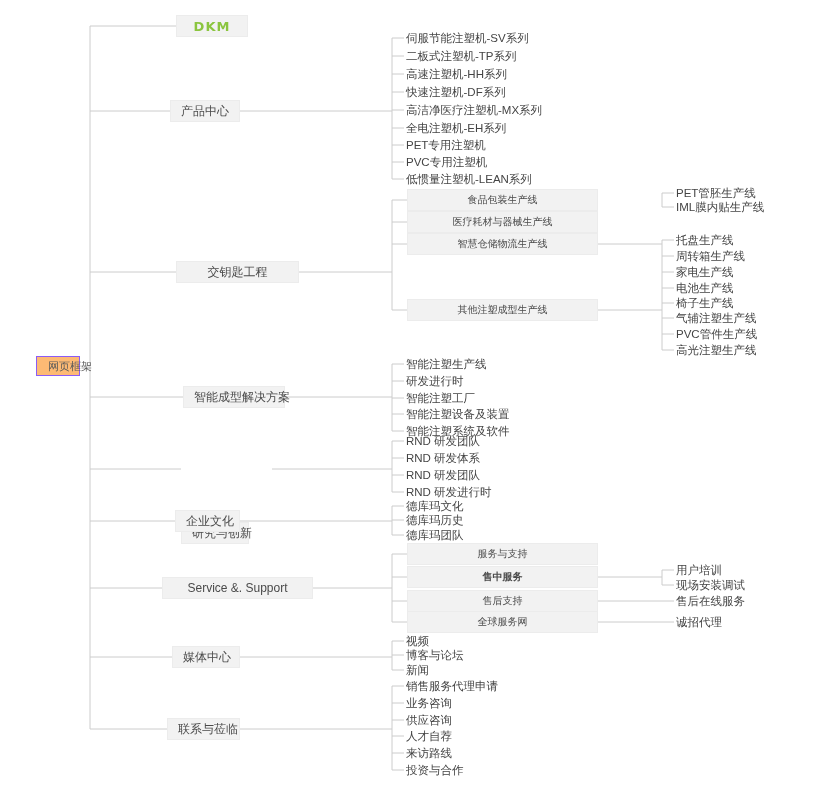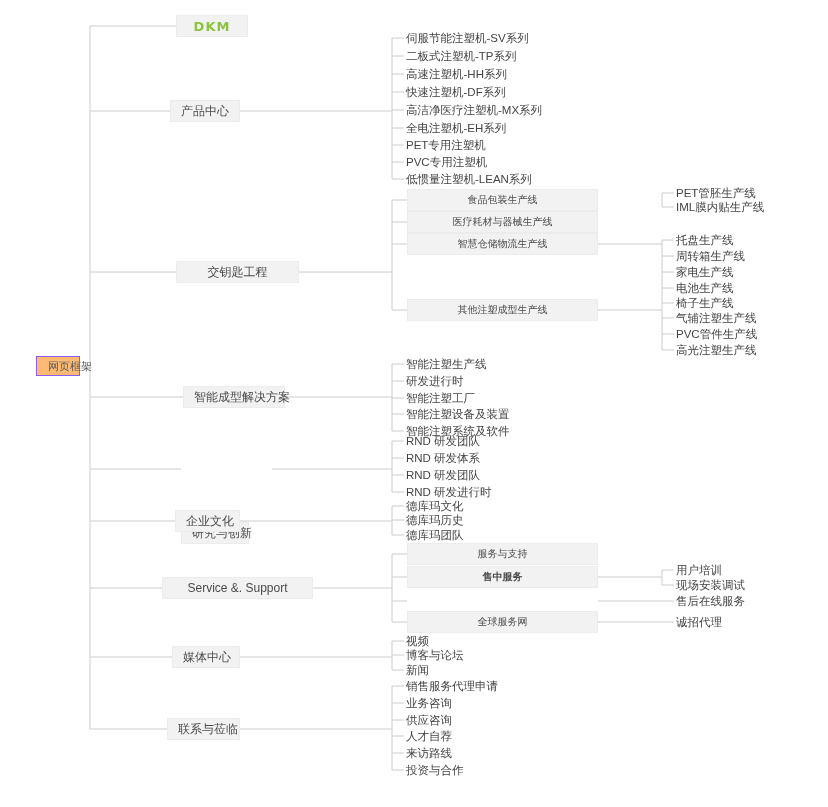--- a/index.html
+++ b/index.html
@@ -246,20 +246,21 @@
   <div class="node leaf" style="left:406px; top:485px;">RND 研发进行时</div>
 
   <div class="node lvl1" style="left:175px; top:510px; width:65px;">企业文化</div>
   <div class="node leaf" style="left:406px; top:499px;">德库玛文化</div>
   <div class="node leaf" style="left:406px; top:513px;">德库玛历史</div>
   <div class="node leaf" style="left:406px; top:528px;">德库玛团队</div>
 
   <div class="node lvl1" style="left:162px; top:577px; width:151px;">Service &amp;. Support</div>
   <div class="node lvl2box" style="left:407px; top:543px; width:191px;">服务与支持</div>
   <div class="node lvl2box" style="left:407px; top:566px; width:191px;font-weight:bold;">售中服务</div>
+  <div class="node lvl2box" style="left:407px; top:590px; width:191px;">售后支持</div>
   <div class="node lvl2box" style="left:407px; top:611px; width:191px;">全球服务网</div>
   <div class="node leaf" style="left:676px; top:563px;">用户培训</div>
   <div class="node leaf" style="left:676px; top:578px;">现场安装调试</div>
   <div class="node leaf" style="left:676px; top:594px;">售后在线服务</div>
   <div class="node leaf" style="left:676px; top:615px;">诚招代理</div>
 
   <div class="node lvl1" style="left:172px; top:646px; width:68px;">媒体中心</div>
   <div class="node leaf" style="left:406px; top:634px;">视频</div>
   <div class="node leaf" style="left:406px; top:648px;">博客与论坛</div>
   <div class="node leaf" style="left:406px; top:663px;">新闻</div>

